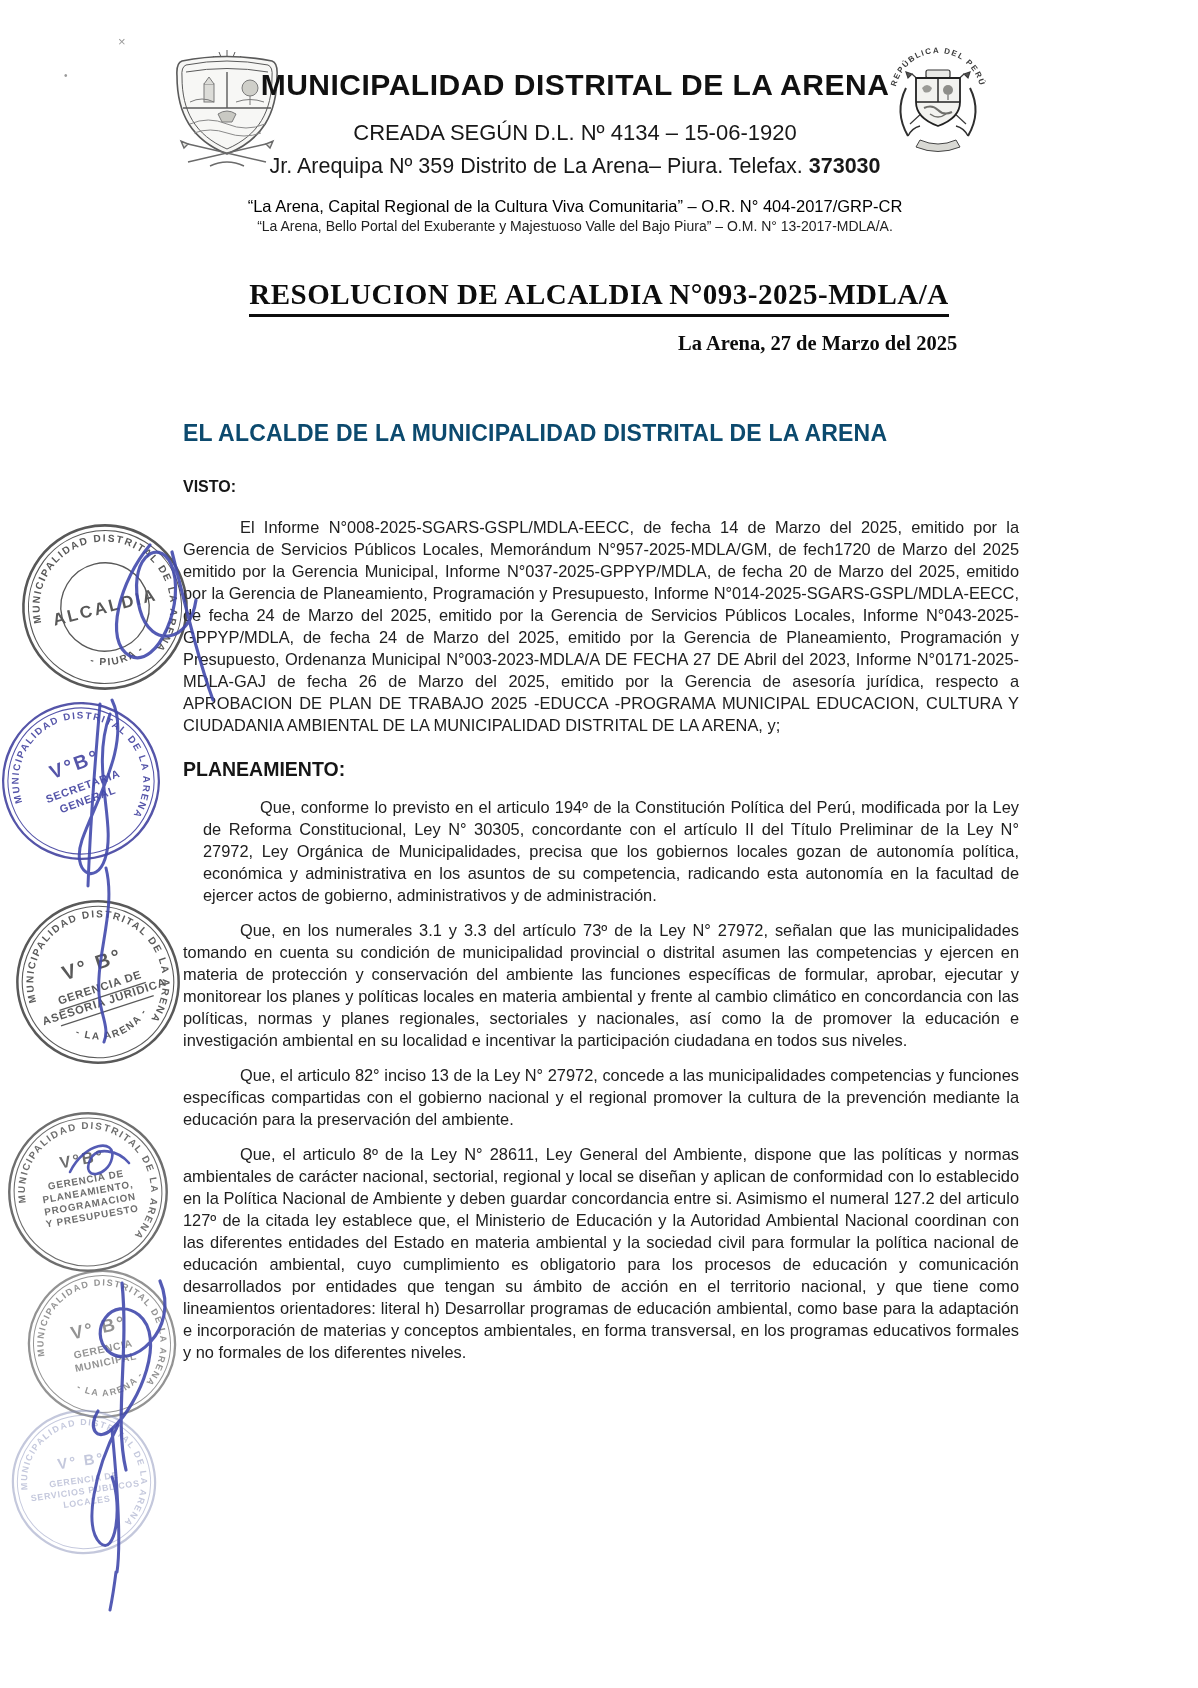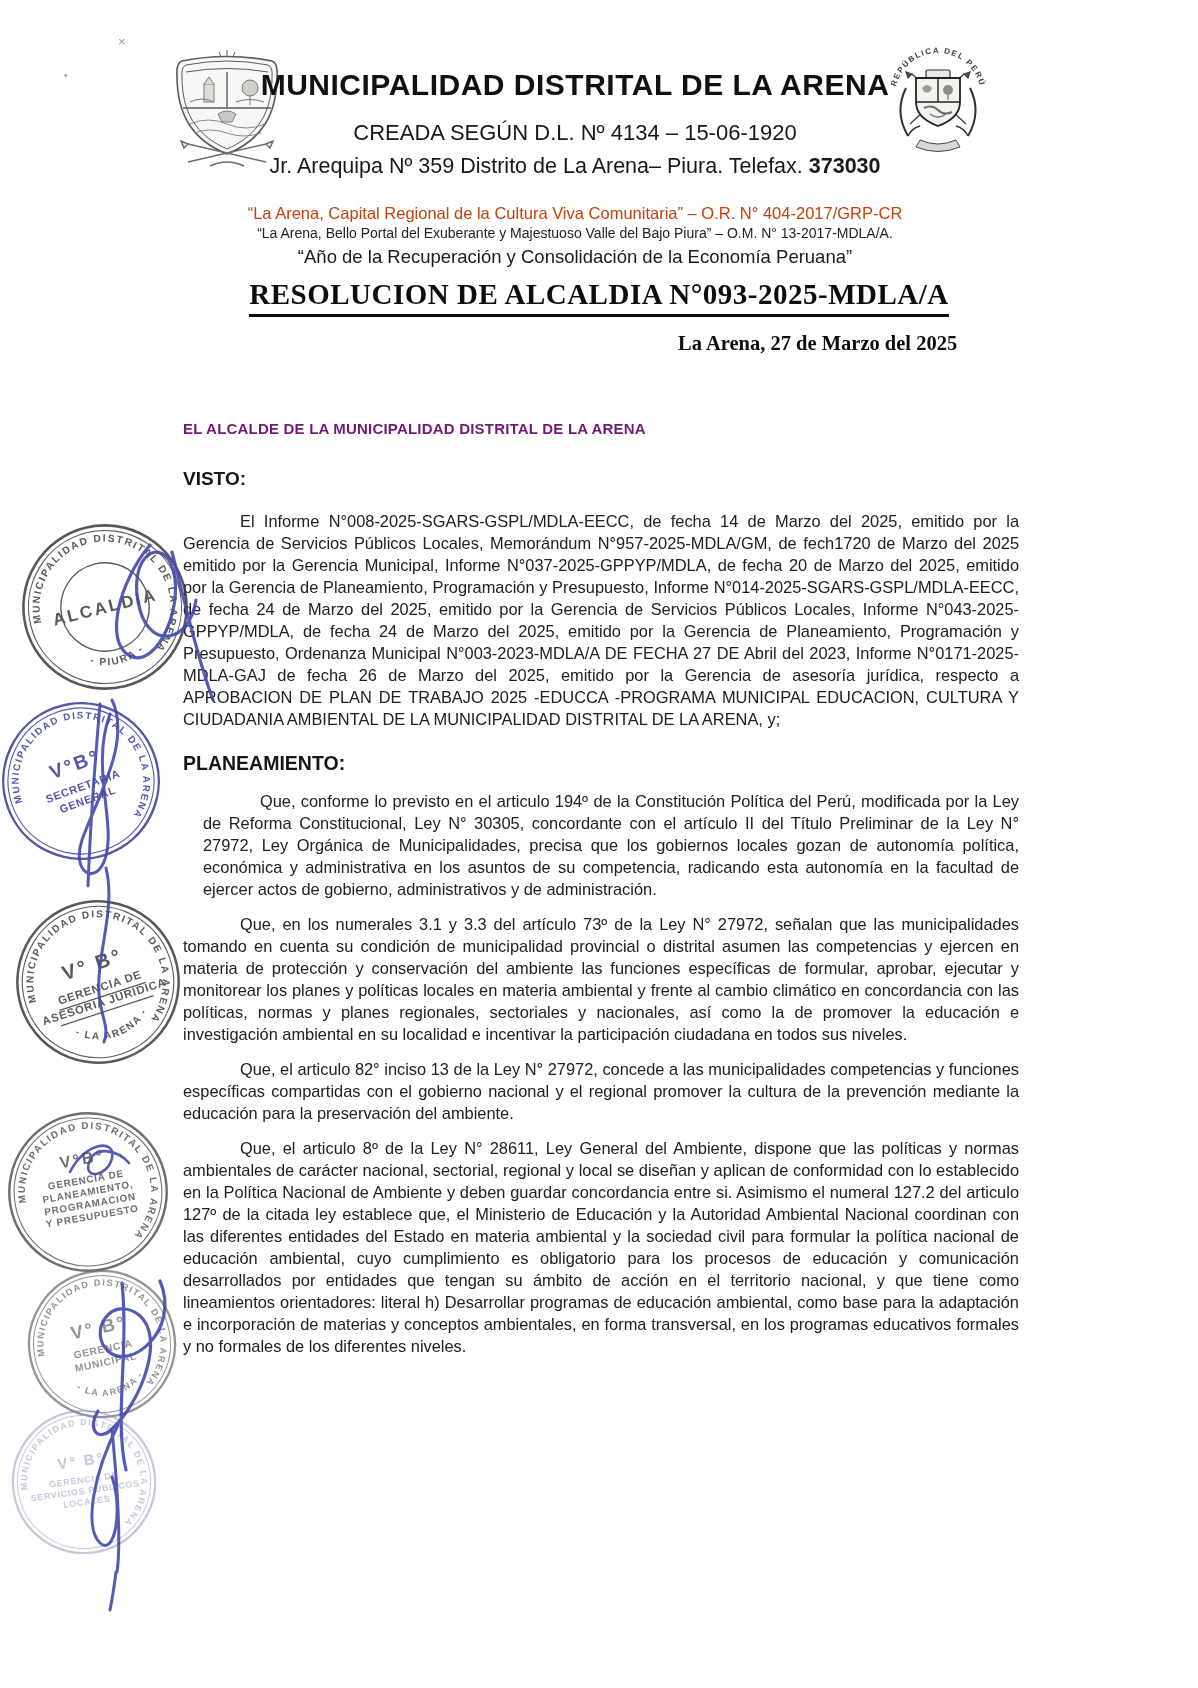--- a/index.html
+++ b/index.html
@@ -7,39 +7,39 @@
     position:relative;width:1198px;height:1688px;background:#ffffff;
     margin:0 auto;overflow:hidden;color:#1c1c1c;
     font-family:"Liberation Sans", sans-serif;
   }
   
   .hdr-center{position:absolute;left:180px;top:68px;width:790px;text-align:center;}
   .org-name{font-size:30px;font-weight:bold;letter-spacing:.5px;color:#111;}
   .created-line{margin-top:18px;font-size:22px;color:#181818;}
   .address-line{margin-top:8px;font-size:21.5px;color:#181818;}
   .address-line b{font-weight:bold;}
-  .motto1{margin-top:25px;font-size:16.5px;color:#c2410c;}
+  .motto1{margin-top:18px;font-size:16.5px;color:#000000;}
   .motto2{margin-top:2px;font-size:14px;color:#222;}
   .year-motto{margin-top:5px;font-size:18.5px;color:#1a1a1a;}
   .logo-left{position:absolute;left:166px;top:48px;}
   .logo-right{position:absolute;left:882px;top:36px;}
   
   .res-title-wrap{position:absolute;left:0;top:278px;width:100%;text-align:center;}
   .res-title{
     font-family:"Liberation Serif", serif;font-weight:bold;font-size:29px;color:#0d0d0d;
     letter-spacing:.5px;border-bottom:3px solid #0d0d0d;padding-bottom:3px;display:inline-block;
   }
   .res-date{
     position:absolute;left:678px;top:332px;
     font-family:"Liberation Serif", serif;font-weight:bold;font-size:20.5px;color:#0d0d0d;
   }
   
   .body{position:absolute;left:183px;top:420px;width:836px;}
-  .addressee{font-size:15px;font-weight:bold;color:#701a75;letter-spacing:.2px;}
-  .section-label{margin-top:31px;font-size:19px;font-weight:bold;color:#161616;}
+  .addressee{font-size:23px;font-weight:bold;color:#0c4a6e;letter-spacing:.2px;}
+  .section-label{margin-top:31px;font-size:16px;font-weight:bold;color:#161616;}
   .section-label.considerando{margin-top:22px;font-size:19.5px;}
   .para{
     margin-top:20px;font-size:16.4px;line-height:22px;text-align:justify;
     text-indent:57px;color:#202020;
   }
   .para.tight{margin-top:13px;}
   .para.first-considerando{margin-top:15px;margin-left:20px;}
   
   .stamp{position:absolute;}
   .stamp svg{display:block;}
@@ -112,21 +112,20 @@
       <path d="M38 104 q18 8 36 0 l4 7 q-22 9 -44 0 Z" fill="#d9d9d4" stroke="#444" stroke-width="1"></path>
     </svg>
   </div>
 
   <div class="hdr-center">
     <div class="org-name">MUNICIPALIDAD DISTRITAL DE LA ARENA</div>
     <div class="created-line">CREADA SEGÚN D.L. Nº 4134 – 15-06-1920</div>
     <div class="address-line"><span>Jr. Arequipa Nº 359 Distrito de La Arena– Piura. Telefax. </span><b>373030</b></div>
     <div class="motto1">“La Arena, Capital Regional de la Cultura Viva Comunitaria” – O.R. N° 404-2017/GRP-CR</div>
     <div class="motto2">“La Arena, Bello Portal del Exuberante y Majestuoso Valle del Bajo Piura” – O.M. N° 13-2017-MDLA/A.</div>
-    <div class="year-motto">“Año de la Recuperación y Consolidación de la Economía Peruana”</div>
   </div>
 
   <div class="res-title-wrap">
     <span class="res-title">RESOLUCION DE ALCALDIA N°093-2025-MDLA/A</span>
   </div>
   <div class="res-date">La Arena, 27  de Marzo del 2025</div>
 
   <div class="body">
     <div class="addressee">EL ALCALDE DE LA MUNICIPALIDAD DISTRITAL DE  LA ARENA</div>
     <div class="section-label">VISTO:</div>

